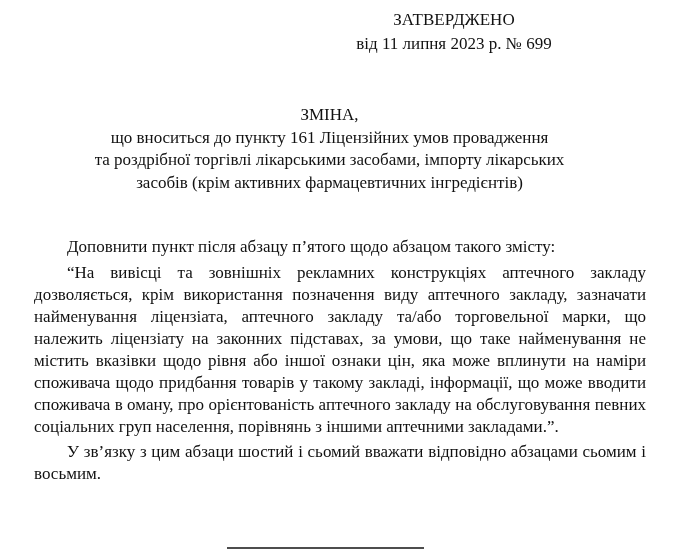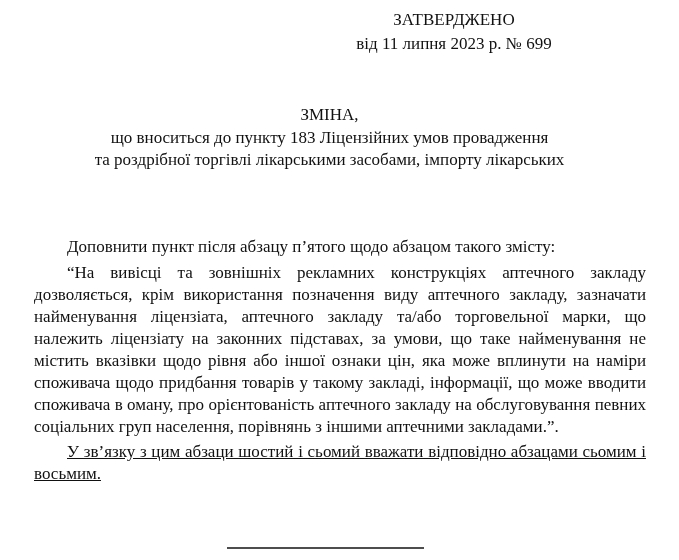--- a/index.html
+++ b/index.html
@@ -36,42 +36,43 @@
     position: absolute;
     left: 34px;
     top: 236px;
     width: 612px;
     font-size: 17px;
     line-height: 22px;
     text-align: justify;
   }
   .body-block p { margin: 0; text-indent: 33px; }
   p.para-amendment { margin-top: 4px; }
-  p.para-renumber { margin-top: 3px; text-decoration: underline; }
+  p.para-renumber { margin-top: 3px; }
   .footnote-separator {
     position: absolute;
     left: 227px;
     top: 547px;
     width: 197px;
     height: 2px;
     background: #4d4d4d;
   }
 </style>
 </head>
 <body>
 
 <div class="approval-block">
   <div class="approval-line">ЗАТВЕРДЖЕНО</div>
   <div class="approval-line">від 11 липня 2023 р. № 699</div>
 </div>
 
 <div class="title-block">
   <div class="title-line">ЗМІНА,</div>
-  <div class="title-line">що вноситься до пункту 183 Ліцензійних умов провадження</div>
+  <div class="title-line">що вноситься до пункту 161 Ліцензійних умов провадження</div>
   <div class="title-line">та роздрібної торгівлі лікарськими засобами, імпорту лікарських</div>
+  <div class="title-line">засобів (крім активних фармацевтичних інгредієнтів)</div>
 </div>
 
 <div class="body-block">
   <p class="para-intro">Доповнити пункт після абзацу п’ятого щодо абзацом такого змісту:</p>
   <p class="para-amendment">“На вивісці та зовнішніх рекламних конструкціях аптечного закладу дозволяється, крім використання позначення виду аптечного закладу, зазначати найменування ліцензіата, аптечного закладу та/або торговельної марки, що належить ліцензіату на законних підставах, за умови, що таке найменування не містить вказівки щодо рівня або іншої ознаки цін, яка може вплинути на наміри споживача щодо придбання товарів у такому закладі, інформації, що може вводити споживача в оману, про орієнтованість аптечного закладу на обслуговування певних соціальних груп населення, порівнянь з іншими аптечними закладами.”.</p>
   <p class="para-renumber">У зв’язку з цим абзаци шостий і сьомий вважати відповідно абзацами сьомим і восьмим.</p>
 </div>
 
 <div class="footnote-separator"></div>
 

